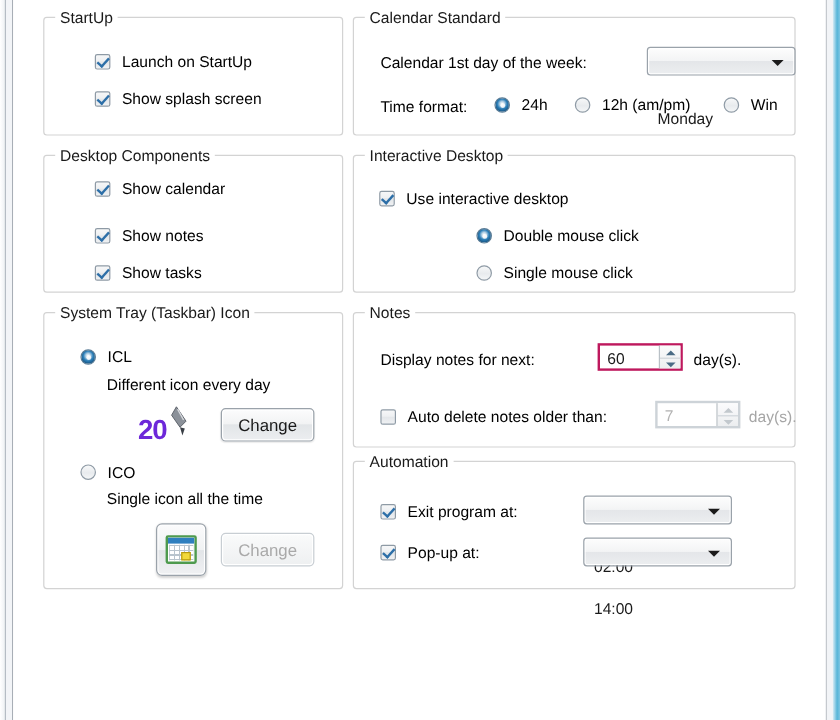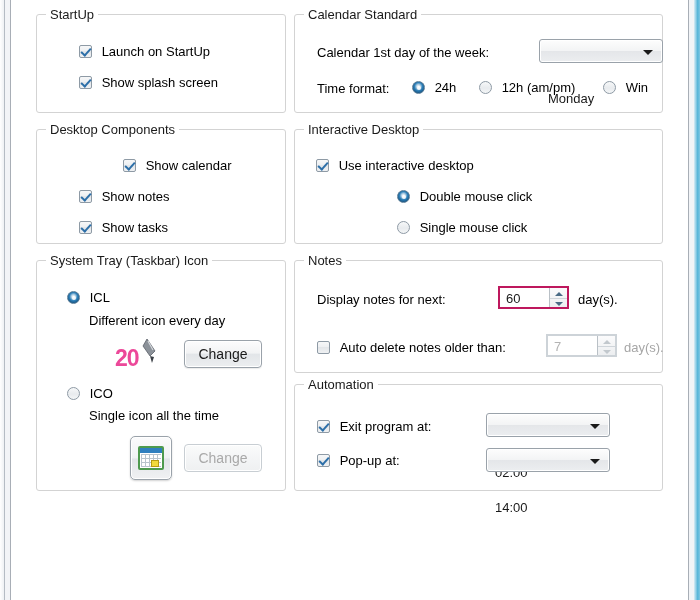--- a/index.html
+++ b/index.html
@@ -214,21 +214,21 @@
   .icl-icon {
     position: absolute;
     width: 52px; height: 36px;
   }
   .icl-icon .num {
     position: absolute;
     left: 0; top: 8px;
     font-family: "Liberation Sans", sans-serif;
     font-weight: bold;
     font-size: 23px;
-    color: #ec4899;
+    color: #6d28d9;
     letter-spacing: -1px;
   }
 
   
   .ico-btn {
     position: absolute;
     width: 42px; height: 44px;
     border: 1px solid #9aa2aa;
     border-radius: 5px;
     background: linear-gradient(to bottom, #fbfbfc 0%, #f0f2f3 50%, #e2e5e8 52%, #f0f1f3 100%);
@@ -313,21 +313,21 @@
 
       <div class="ctrl-row" style="left:308px; top:65px;">
         <span class="rb"></span>
         <span class="ctrl-label">Win</span>
       </div>
     </div>
 
     <div class="group" style="left:25px; top:129px; width:250px; height:115px;">
       <span class="legend">Desktop Components</span>
 
-      <div class="ctrl-row" style="left:42px; top:28px;margin-left:44px;">
+      <div class="ctrl-row" style="left:42px; top:20px;">
         <span class="cb checked"></span>
         <span class="ctrl-label">Show calendar</span>
       </div>
 
       <div class="ctrl-row" style="left:42px; top:59px;">
         <span class="cb checked"></span>
         <span class="ctrl-label">Show notes</span>
       </div>
 
       <div class="ctrl-row" style="left:42px; top:90px;">

